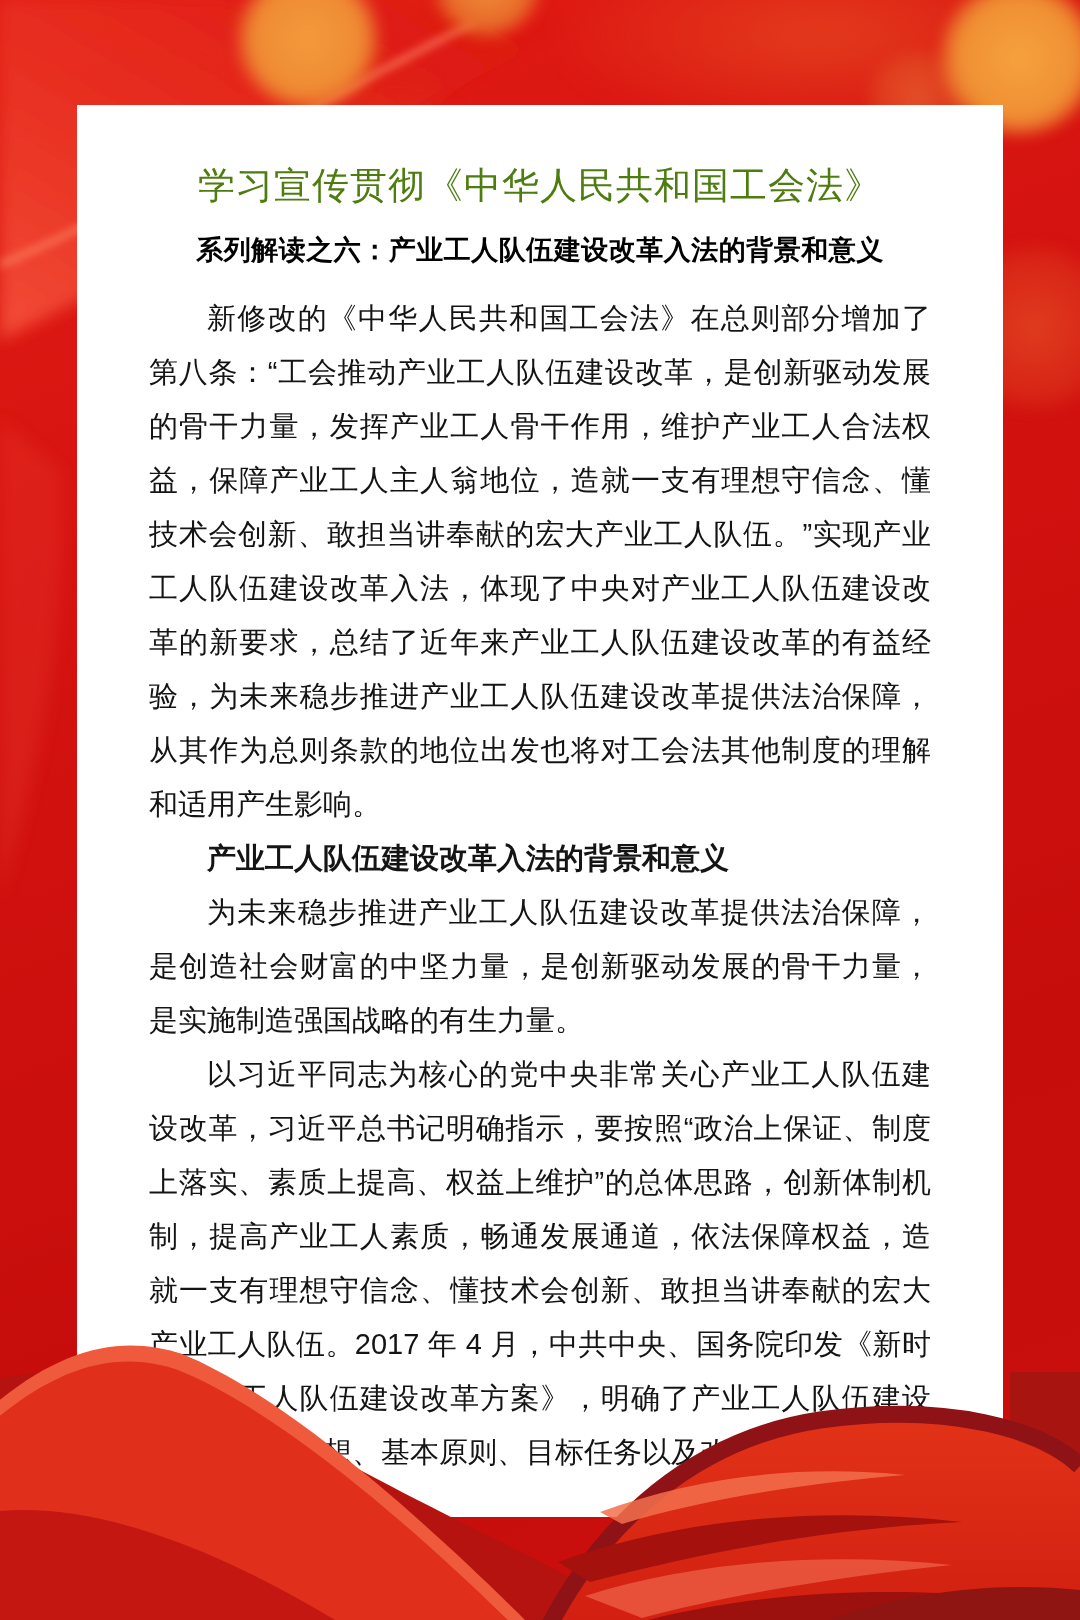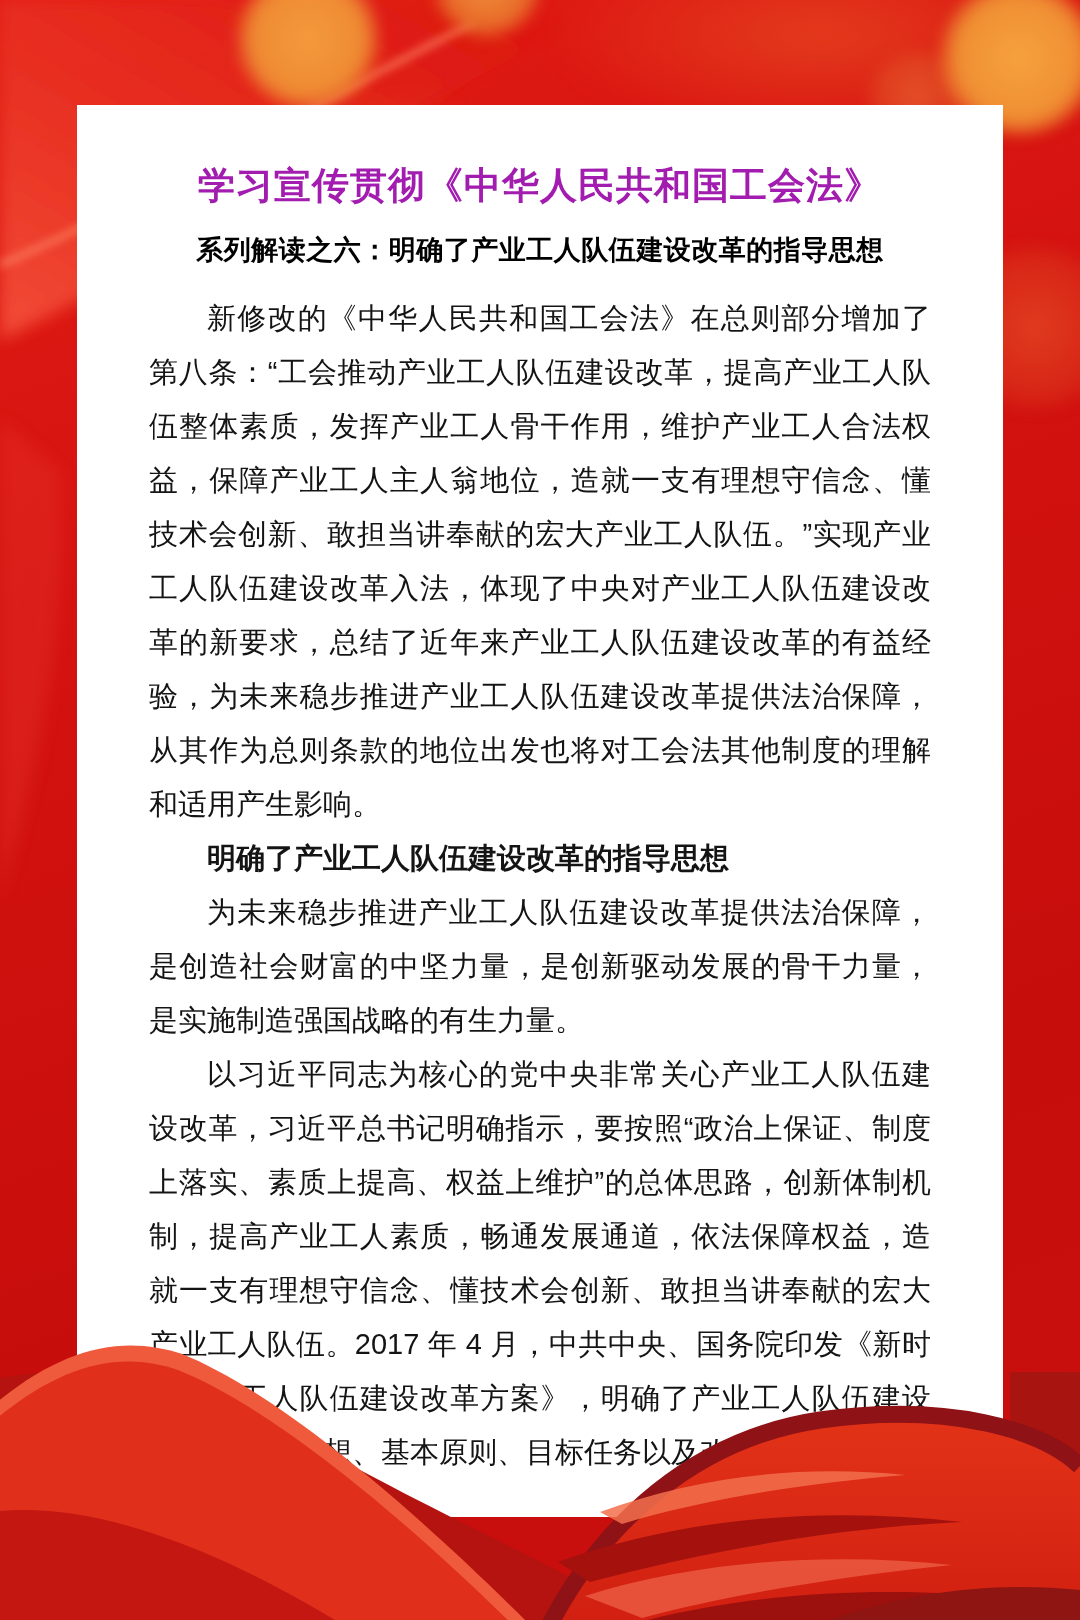--- a/index.html
+++ b/index.html
@@ -21,22 +21,22 @@
   .bokeh-5{left:950px;top:245px;width:170px;height:165px;background:radial-gradient(circle,rgba(238,110,50,.45) 0%,rgba(228,85,40,.3) 55%,rgba(215,50,25,0) 80%);}
   .bokeh-6{left:300px;top:80px;width:190px;height:180px;background:radial-gradient(circle,rgba(235,90,50,.22) 0%,rgba(220,60,35,0) 75%);}
   .glow-top{position:absolute;left:560px;top:-60px;width:520px;height:190px;z-index:1;border-radius:50%;
     background:radial-gradient(ellipse,rgba(235,95,40,.5) 0%,rgba(225,60,30,0) 75%);filter:blur(14px);}
   .card{
     position:absolute;left:77px;top:105px;width:926px;height:1412px;
     background:#ffffff;z-index:3;
   }
   .card-inner{padding:58px 72px 0 72px;}
   .title{
-    font-size:37px;font-weight:bold;line-height:46px;letter-spacing:1px;
-    text-align:center;color:#a21caf;
+    font-size:37px;font-weight:normal;line-height:46px;letter-spacing:1px;
+    text-align:center;color:#4d7c0f;
   }
   .subtitle{
     font-size:27px;font-weight:bold;line-height:34px;margin-top:24px;
     text-align:center;color:#000;letter-spacing:.5px;
   }
   .body-text{margin-top:24px;font-size:29px;line-height:54px;color:#141414;text-align:justify;}
   .body-text p{margin:0;text-indent:2em;}
   .body-text p.heading{font-weight:bold;}
   .waves{position:absolute;left:0;top:1260px;z-index:4;}
 </style>
@@ -70,24 +70,24 @@
   <div class="bokeh bokeh-1"></div>
   <div class="bokeh bokeh-2"></div>
   <div class="bokeh bokeh-3"></div>
   <div class="bokeh bokeh-4"></div>
   <div class="bokeh bokeh-5"></div>
   <div class="bokeh bokeh-6"></div>
 
   <div class="card">
     <div class="card-inner">
       <div class="title">学习宣传贯彻《中华人民共和国工会法》</div>
-      <div class="subtitle">系列解读之六：明确了产业工人队伍建设改革的指导思想</div>
+      <div class="subtitle">系列解读之六：产业工人队伍建设改革入法的背景和意义</div>
       <div class="body-text">
-        <p>新修改的《中华人民共和国工会法》在总则部分增加了第八条：“工会推动产业工人队伍建设改革，提高产业工人队伍整体素质，发挥产业工人骨干作用，维护产业工人合法权益，保障产业工人主人翁地位，造就一支有理想守信念、懂技术会创新、敢担当讲奉献的宏大产业工人队伍。”实现产业工人队伍建设改革入法，体现了中央对产业工人队伍建设改革的新要求，总结了近年来产业工人队伍建设改革的有益经验，为未来稳步推进产业工人队伍建设改革提供法治保障，从其作为总则条款的地位出发也将对工会法其他制度的理解和适用产生影响。</p>
-        <p class="heading">明确了产业工人队伍建设改革的指导思想</p>
+        <p>新修改的《中华人民共和国工会法》在总则部分增加了第八条：“工会推动产业工人队伍建设改革，是创新驱动发展的骨干力量，发挥产业工人骨干作用，维护产业工人合法权益，保障产业工人主人翁地位，造就一支有理想守信念、懂技术会创新、敢担当讲奉献的宏大产业工人队伍。”实现产业工人队伍建设改革入法，体现了中央对产业工人队伍建设改革的新要求，总结了近年来产业工人队伍建设改革的有益经验，为未来稳步推进产业工人队伍建设改革提供法治保障，从其作为总则条款的地位出发也将对工会法其他制度的理解和适用产生影响。</p>
+        <p class="heading">产业工人队伍建设改革入法的背景和意义</p>
         <p>为未来稳步推进产业工人队伍建设改革提供法治保障，是创造社会财富的中坚力量，是创新驱动发展的骨干力量，是实施制造强国战略的有生力量。</p>
         <p>以习近平同志为核心的党中央非常关心产业工人队伍建设改革，习近平总书记明确指示，要按照“政治上保证、制度上落实、素质上提高、权益上维护”的总体思路，创新体制机制，提高产业工人素质，畅通发展通道，依法保障权益，造就一支有理想守信念、懂技术会创新、敢担当讲奉献的宏大产业工人队伍。2017 年 4 月，中共中央、国务院印发《新时期产业工人队伍建设改革方案》，明确了产业工人队伍建设改革的指导思想、基本原则、目标任务以及改革举措。方案</p>
       </div>
     </div>
   </div>
 
   <svg class="waves" width="1080" height="360" viewBox="0 0 1080 360">
     <defs>
       <linearGradient id="domeg" x1="0" y1="0" x2="0" y2="1">
         <stop offset="0" stop-color="#e23318"></stop>

